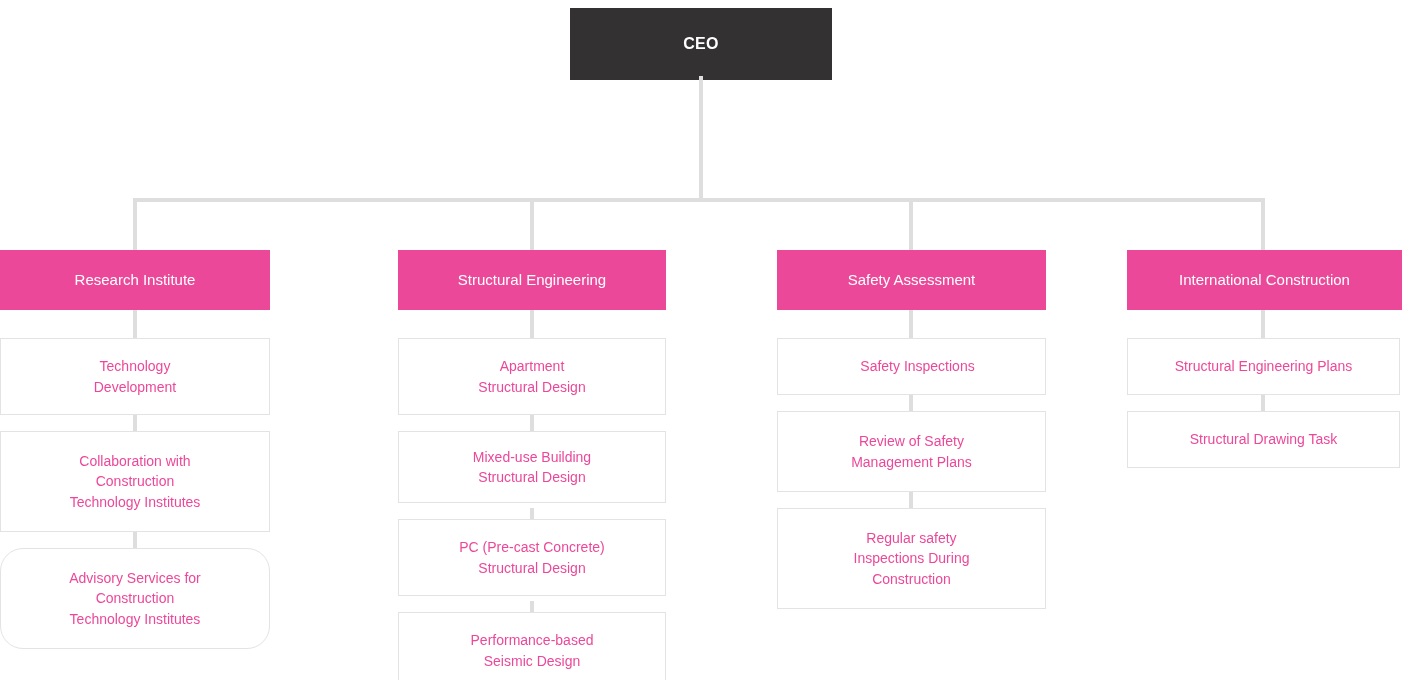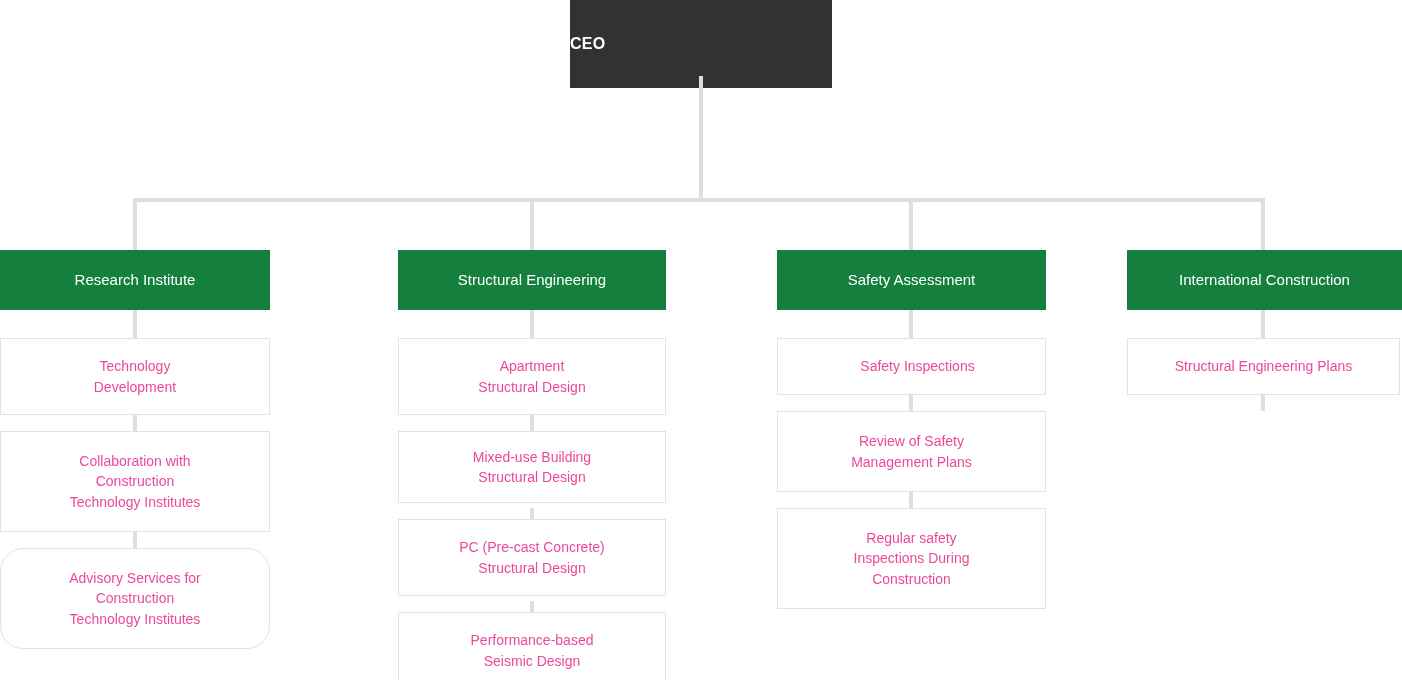--- a/index.html
+++ b/index.html
@@ -16,27 +16,27 @@
     width: 1402px;
     height: 680px;
     overflow: hidden;
     background: #ffffff;
   }
 
   
   .root-node {
     position: absolute;
     left: 570px;
-    top: 0px;
+    top: 8px;
     width: 262px;
-    height: 88px;
+    height: 72px;
     background: #333132;
     display: flex;
     align-items: center;
-    justify-content: flex-start;
+    justify-content: center;
   }
   .root-label {
     color: #ffffff;
     font-size: 16px;
     font-weight: bold;
     letter-spacing: 0.3px;
   }
 
   
   .conn {
@@ -45,21 +45,21 @@
   }
   .conn-v { width: 4px; }
   .conn-h { height: 4px; }
 
   
   .column {
     position: absolute;
     top: 250px;
   }
   .dept-header {
-    background: #15803d;
+    background: #ec4899;
     height: 60px;
     display: flex;
     align-items: center;
     justify-content: center;
     box-sizing: border-box;
   }
   .dept-header-label {
     color: #ffffff;
     font-size: 15px;
     text-align: center;
@@ -195,16 +195,19 @@
   <div class="column" style="left:1127px; width:275px;">
     <div class="dept-header">
       <span class="dept-header-label">International Construction</span>
     </div>
     <div class="stub" style="left:134px; top:60px; height:28px;"></div>
     <div class="child-list" style="width:273px;">
       <div class="child-box" style="height:57px;">
         <span class="child-label">Structural Engineering Plans</span>
       </div>
       <div class="stub" style="left:134px; top:57px; height:16px;"></div>
+      <div class="child-box" style="height:57px;">
+        <span class="child-label">Structural Drawing Task</span>
+      </div>
     </div>
   </div>
 
 </div>
 
 </body></html>

